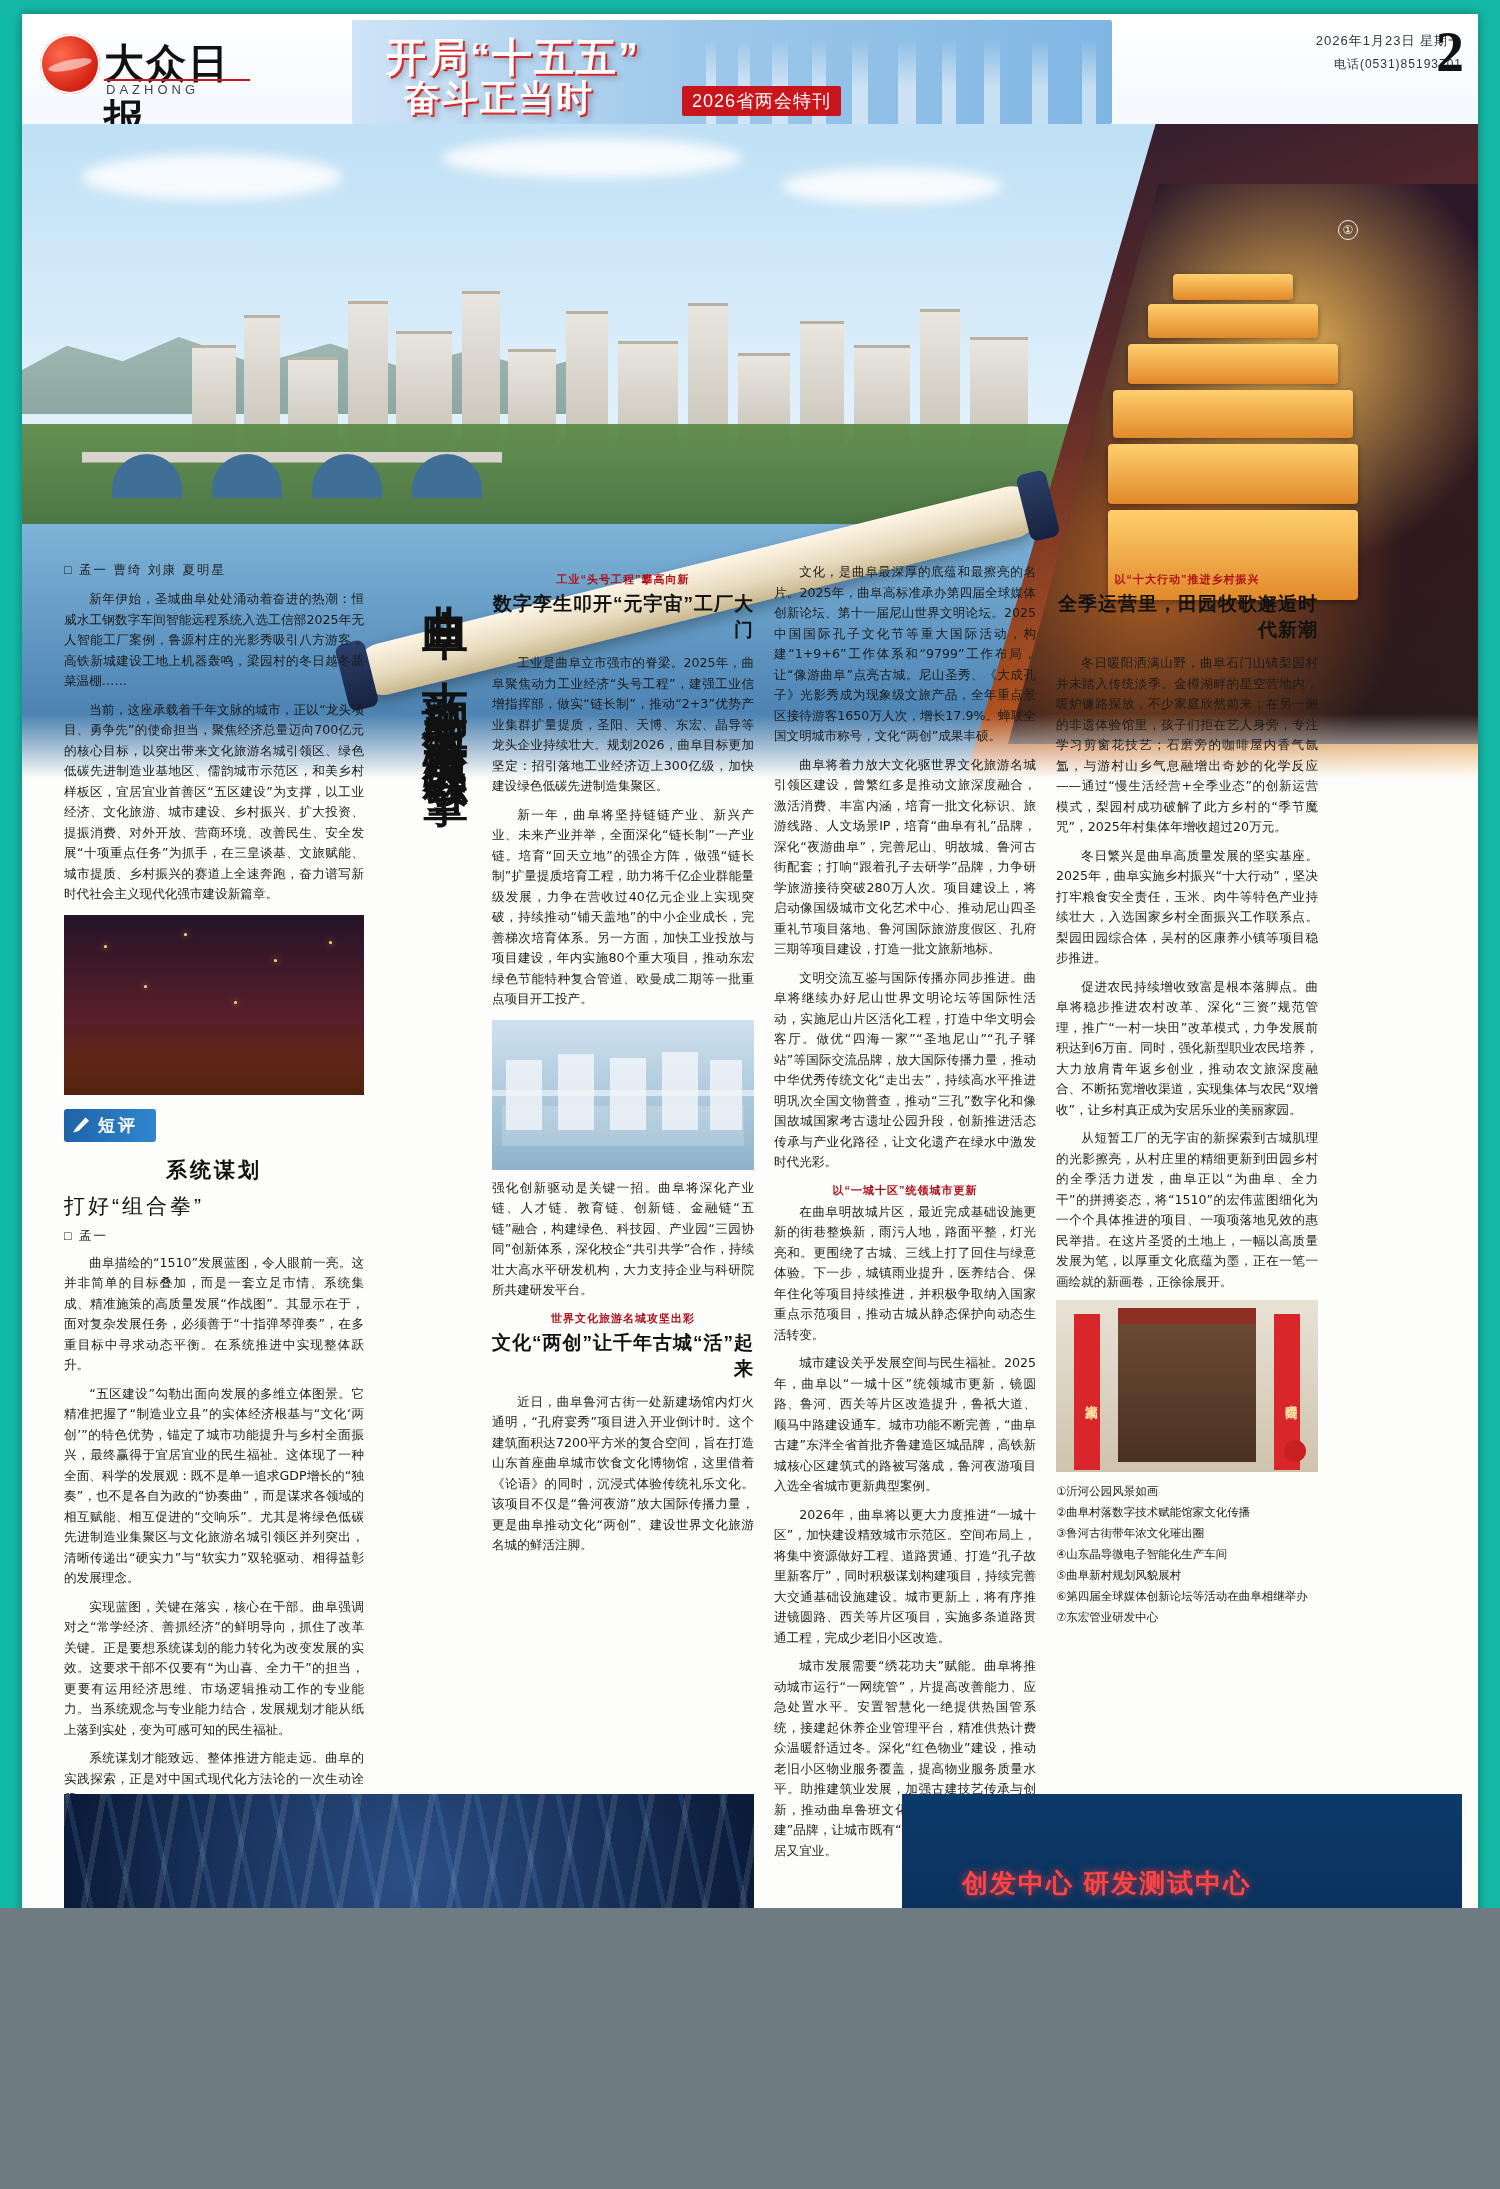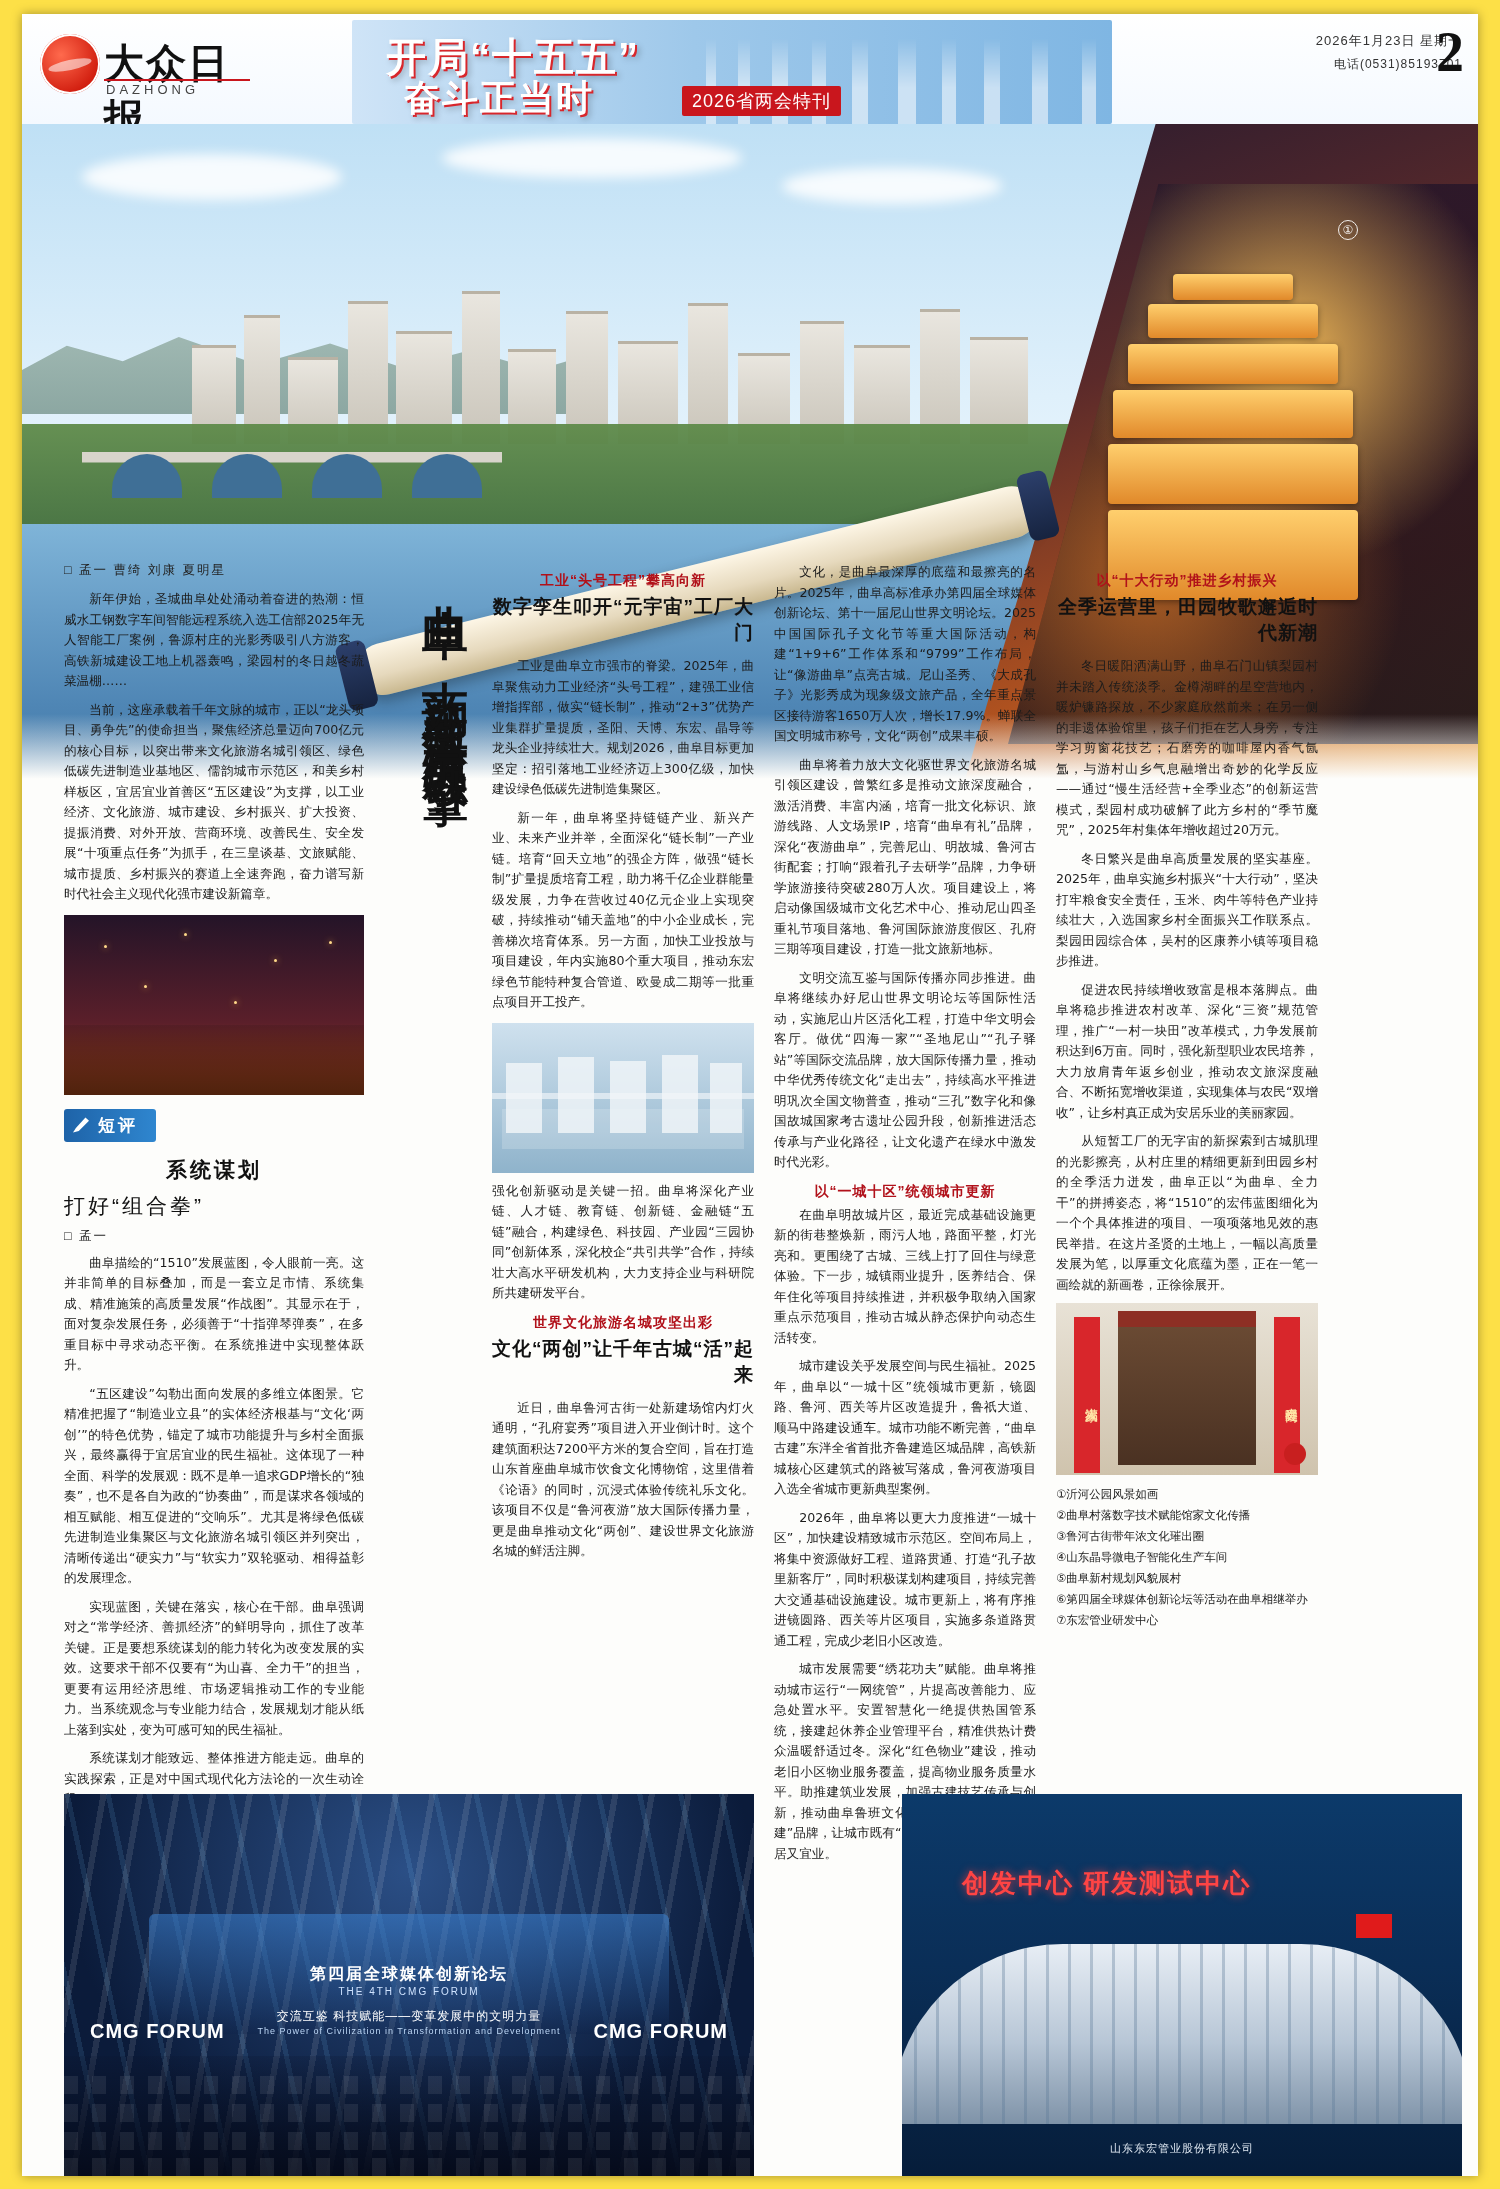--- a/index.html
+++ b/index.html
@@ -1,17 +1,17 @@
 <!DOCTYPE html>
 <html><head>
 <meta charset="utf-8">
 <style>
   html,body{margin:0;padding:0;background:#6f7b83;}
   body{font-family:"Liberation Sans","DejaVu Sans",sans-serif;}
-  .page{position:relative;width:1500px;height:2189px;background:#fde047;overflow:hidden;}
+  .page{position:relative;width:1500px;height:1908px;background:#14b8a6;overflow:hidden;}
   .paper{position:absolute;left:22px;top:14px;width:1456px;height:2162px;background:#fdfdfb;box-shadow:0 0 10px rgba(0,0,0,.35);overflow:hidden;}
 
   
   .masthead{position:absolute;left:0;top:0;width:1456px;height:110px;background:linear-gradient(180deg,#ffffff 0%,#f4f9ff 100%);}
   .logo{position:absolute;left:18px;top:16px;width:210px;height:70px;}
   .logo .globe{position:absolute;left:0;top:4px;width:60px;height:60px;border-radius:50%;background:radial-gradient(circle at 35% 35%,#ff6a4d,#d21f10 70%);box-shadow:0 0 0 2px #fff inset;}
   .logo .globe:after{content:"";position:absolute;left:8px;top:26px;width:44px;height:10px;background:#fff;opacity:.55;border-radius:50%;transform:rotate(-12deg);}
   .logo .cn{position:absolute;left:64px;top:6px;font-size:40px;font-weight:bold;color:#111;letter-spacing:2px;font-family:"DejaVu Sans",sans-serif;}
   .logo .en{position:absolute;left:66px;top:52px;font-size:13px;color:#444;letter-spacing:4px;}
   .logo .rule{position:absolute;left:64px;top:49px;width:146px;height:2px;background:#c9161d;}
@@ -54,21 +54,21 @@
   .hero .scroll .cap.l{left:-16px;}
   .hero .scroll .cap.r{right:-16px;}
   .hero .wave{position:absolute;left:0;bottom:0;width:1456px;height:90px;background:linear-gradient(180deg,rgba(255,255,255,0),#fdfdfb 72%);}
   .hero .mark{position:absolute;color:#fff;font-size:12px;border:1px solid #fff;border-radius:50%;width:18px;height:18px;line-height:18px;text-align:center;opacity:.9;}
 
   
   .body{position:absolute;left:0;top:548px;width:1456px;}
   .col{position:absolute;}
   .byline{font-size:12.5px;color:#222;letter-spacing:2px;}
   p.txt{font-size:12.6px;line-height:20.5px;color:#1b1b1b;text-align:justify;margin:0 0 8px 0;text-indent:2em;font-family:"DejaVu Sans",sans-serif;}
-  .sub-h{font-size:14px;color:#b1111a;text-align:center;margin:10px 0 4px;font-weight:bold;letter-spacing:1px;}
+  .sub-h{font-size:11px;color:#b1111a;text-align:center;margin:10px 0 4px;font-weight:bold;letter-spacing:1px;}
   .main-h{font-size:19px;color:#111;text-align:right;margin:2px 0 10px;font-weight:bold;letter-spacing:1px;}
 
   
   .c1{left:42px;top:0;width:300px;}
   .photo{background:#cbd3d8;position:relative;overflow:hidden;border:0;}
   .shortcom{margin-top:14px;}
   .sc-tag{display:inline-block;background:linear-gradient(90deg,#1e63a8,#2f86cf);color:#fff;font-size:17px;font-weight:bold;padding:5px 18px 5px 34px;border-radius:3px;position:relative;letter-spacing:3px;}
   .sc-tag .pen{position:absolute;left:9px;top:8px;width:16px;height:16px;background:#fff;clip-path:polygon(0 100%,18% 72%,78% 6%,100% 26%,36% 90%);}
   .sc-title1{text-align:center;font-size:21px;font-weight:bold;margin:14px 0 2px;letter-spacing:3px;color:#111;}
   .sc-title2{text-align:left;font-size:21px;font-weight:normal;margin:8px 0 8px;letter-spacing:3px;color:#111;}

